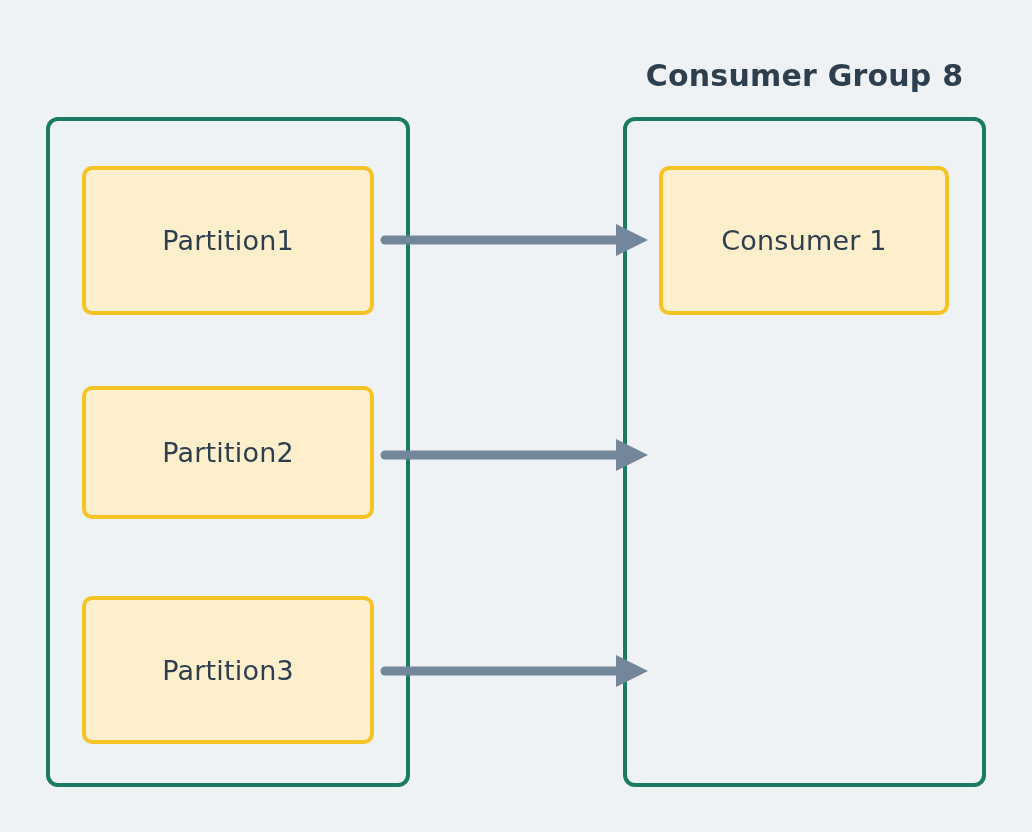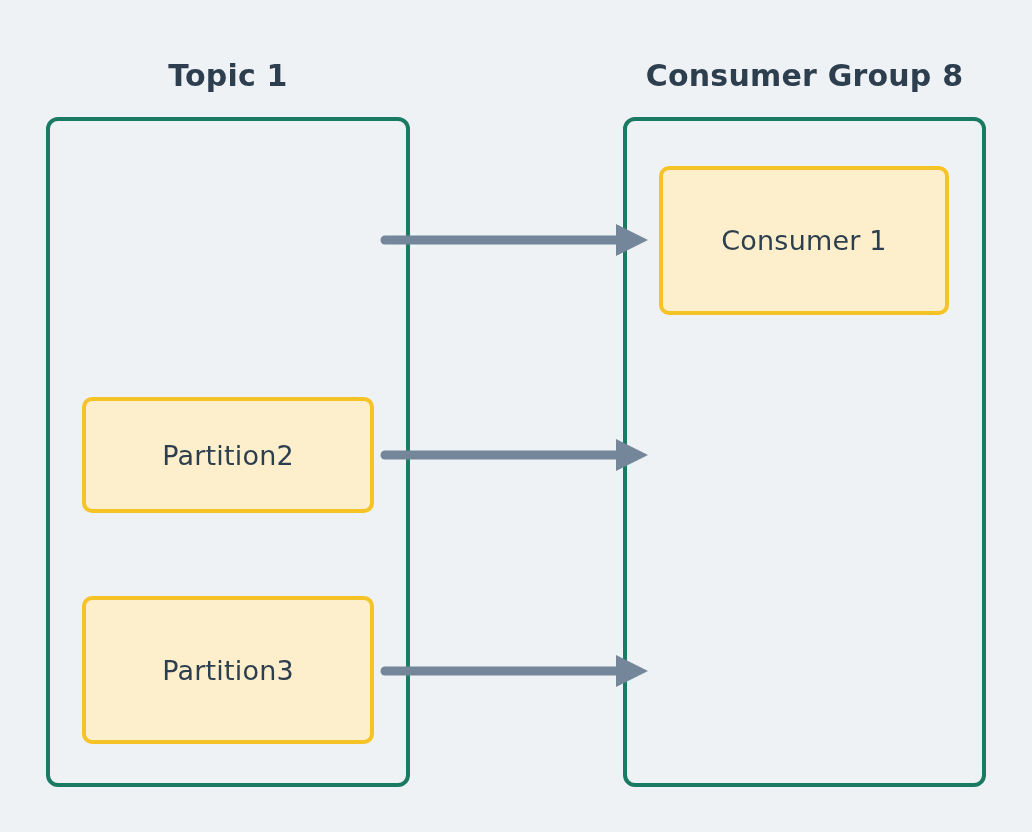--- a/index.html
+++ b/index.html
@@ -72,46 +72,48 @@
     align-items: center;
     justify-content: center;
     font-size: 27px;
     color: #2d3e4e;
     letter-spacing: 0.2px;
     white-space: nowrap;
   }
   .node.left  { left: 82px;  width: 292px; }
   .node.right { left: 659px; width: 290px; }
   .row1 { top: 166px; height: 149px; }
-  .row2 { top: 397px; height: 116px; }
+  .row2 { top: 386px; height: 133px; }
   .row3 { top: 596px; height: 148px; }
 
   
   .arrows {
     position: absolute;
     left: 0;
     top: 0;
     width: 1032px;
     height: 832px;
     pointer-events: none;
   }
 </style>
 </head>
 <body>
 
 <div class="canvas">
 
-  <div class="col-title" id="topic-title">Topic 1</div>
 
   <div class="col-title" id="group-title">Consumer Group 8</div>
 
   <div class="group-box" id="topic-container"></div>
 
   <div class="group-box" id="group-container"></div>
 
+  <div class="node left row1">
+    <span>Partition1</span>
+  </div>
   <div class="node left row2">
     <span>Partition2</span>
   </div>
   <div class="node left row3">
     <span>Partition3</span>
   </div>
 
   <div class="node right row1">
     <span>Consumer 1</span>
   </div>

